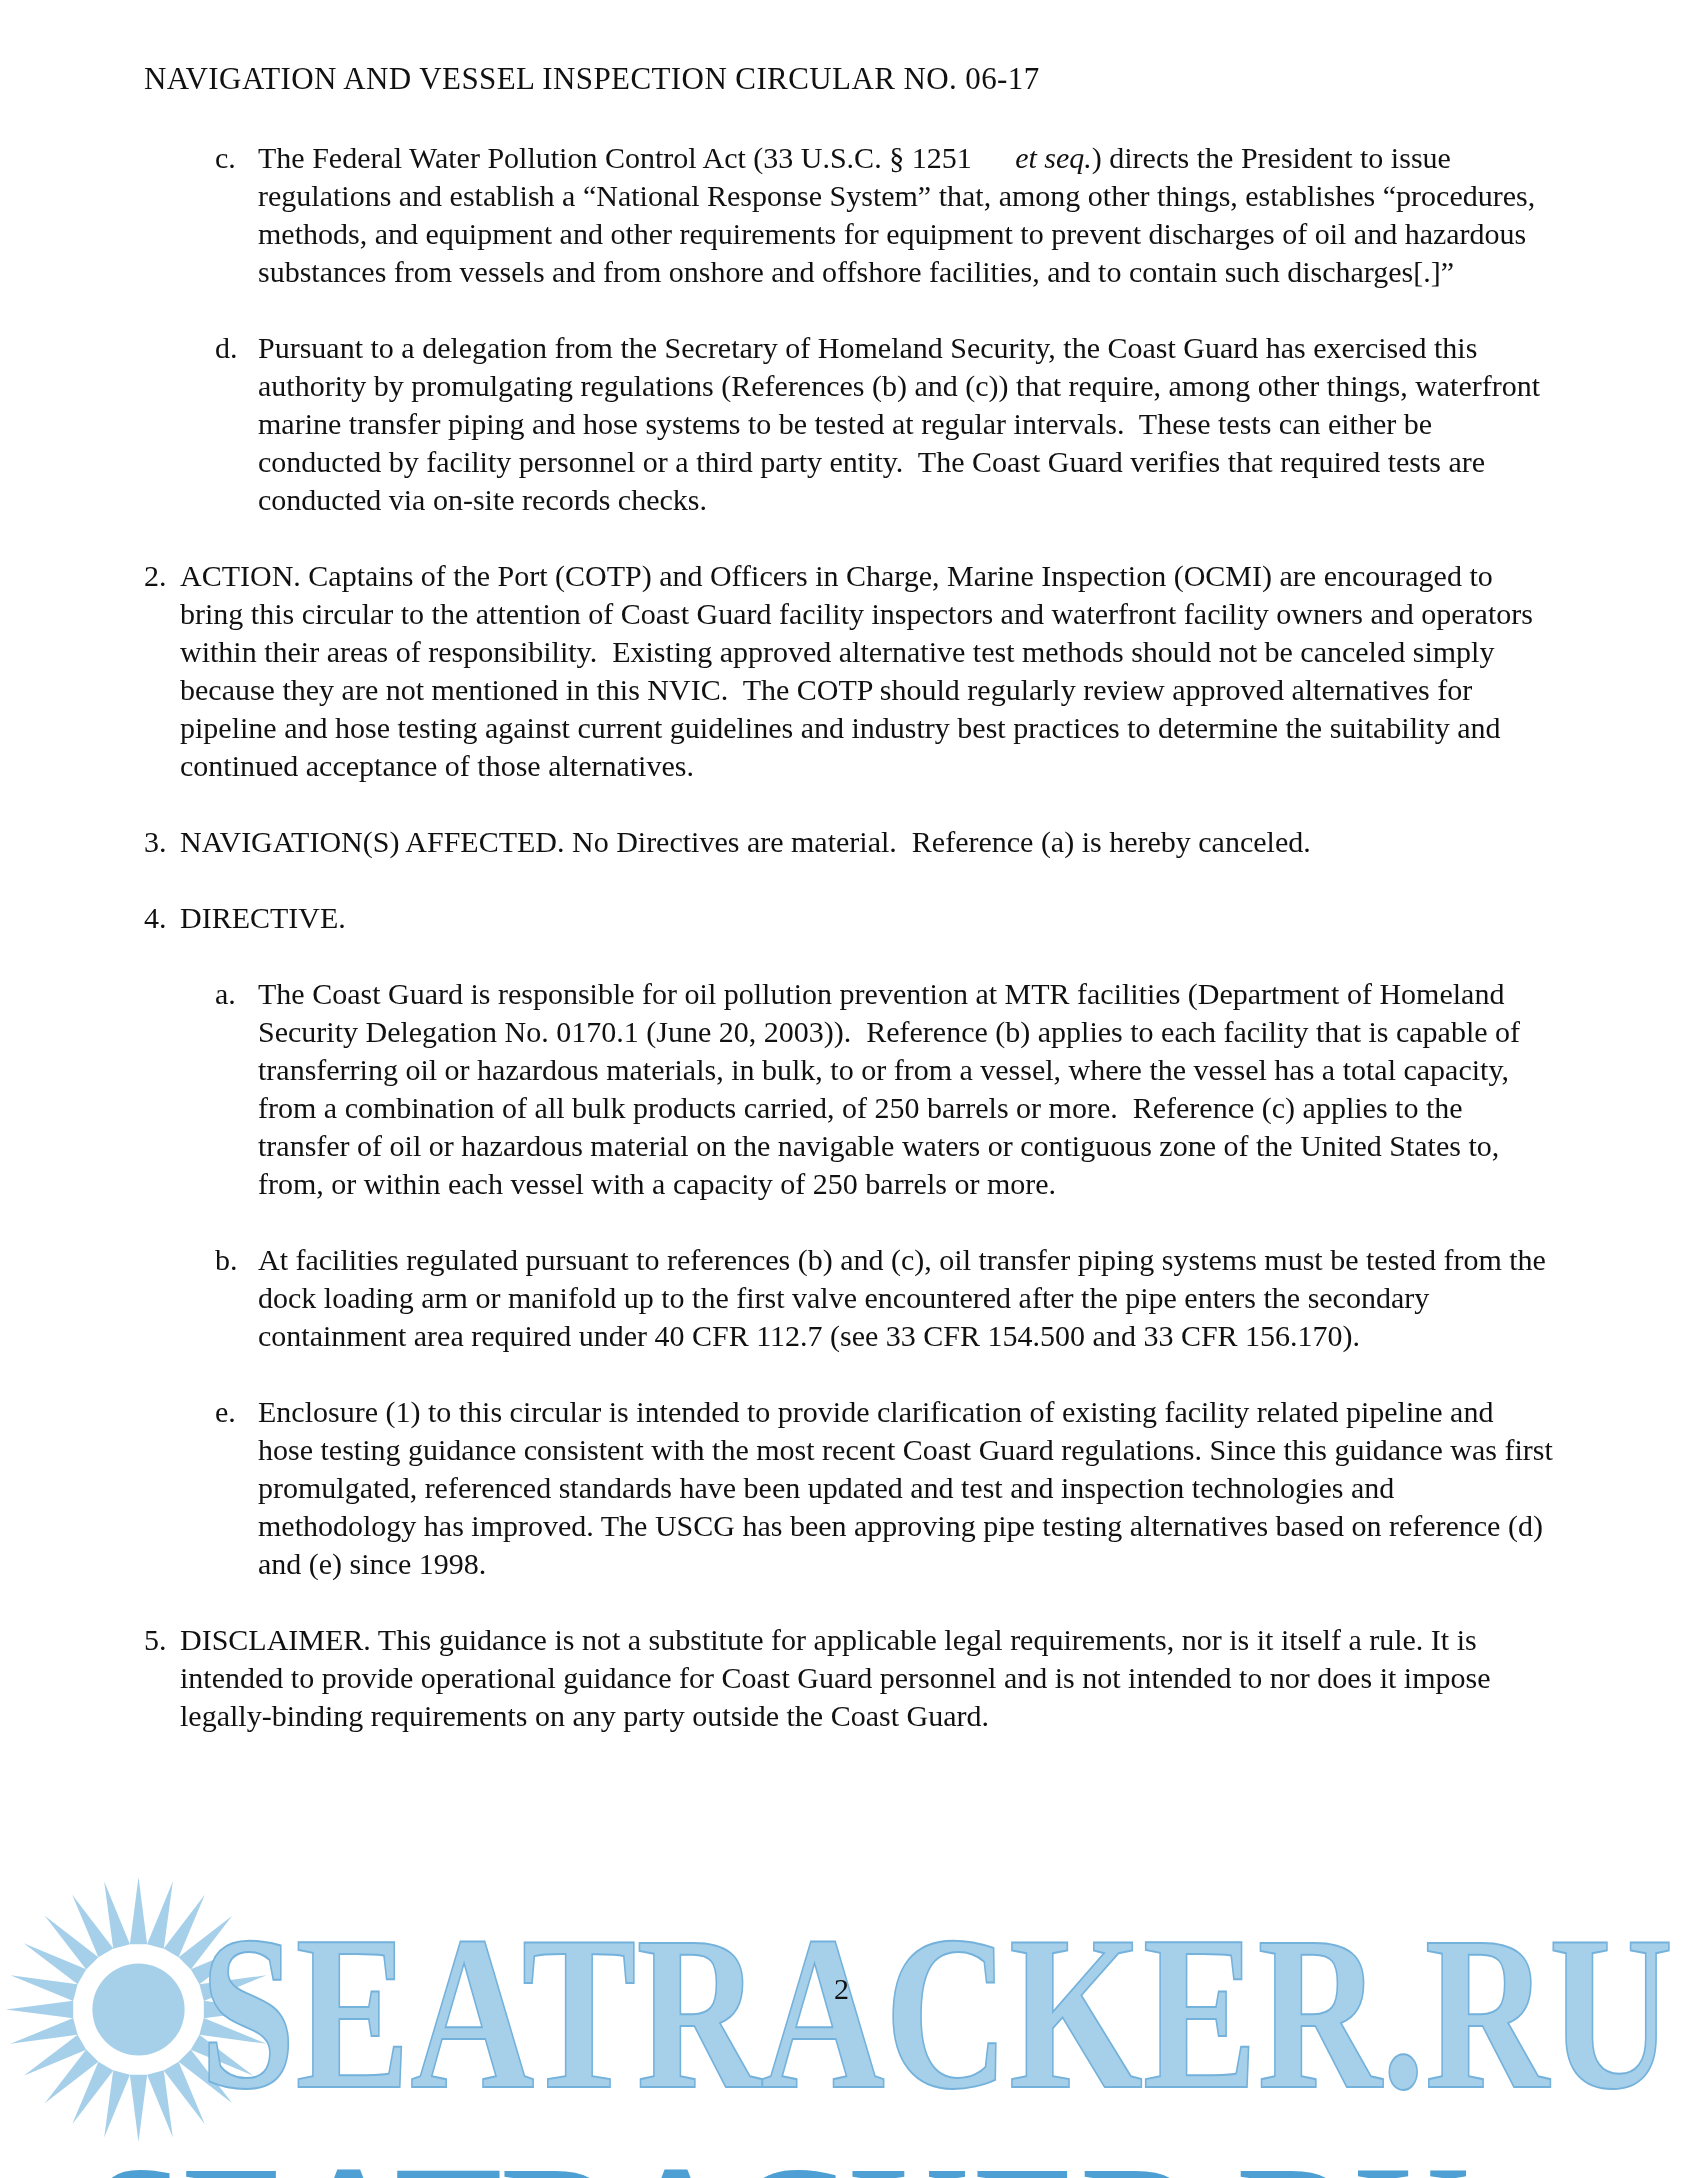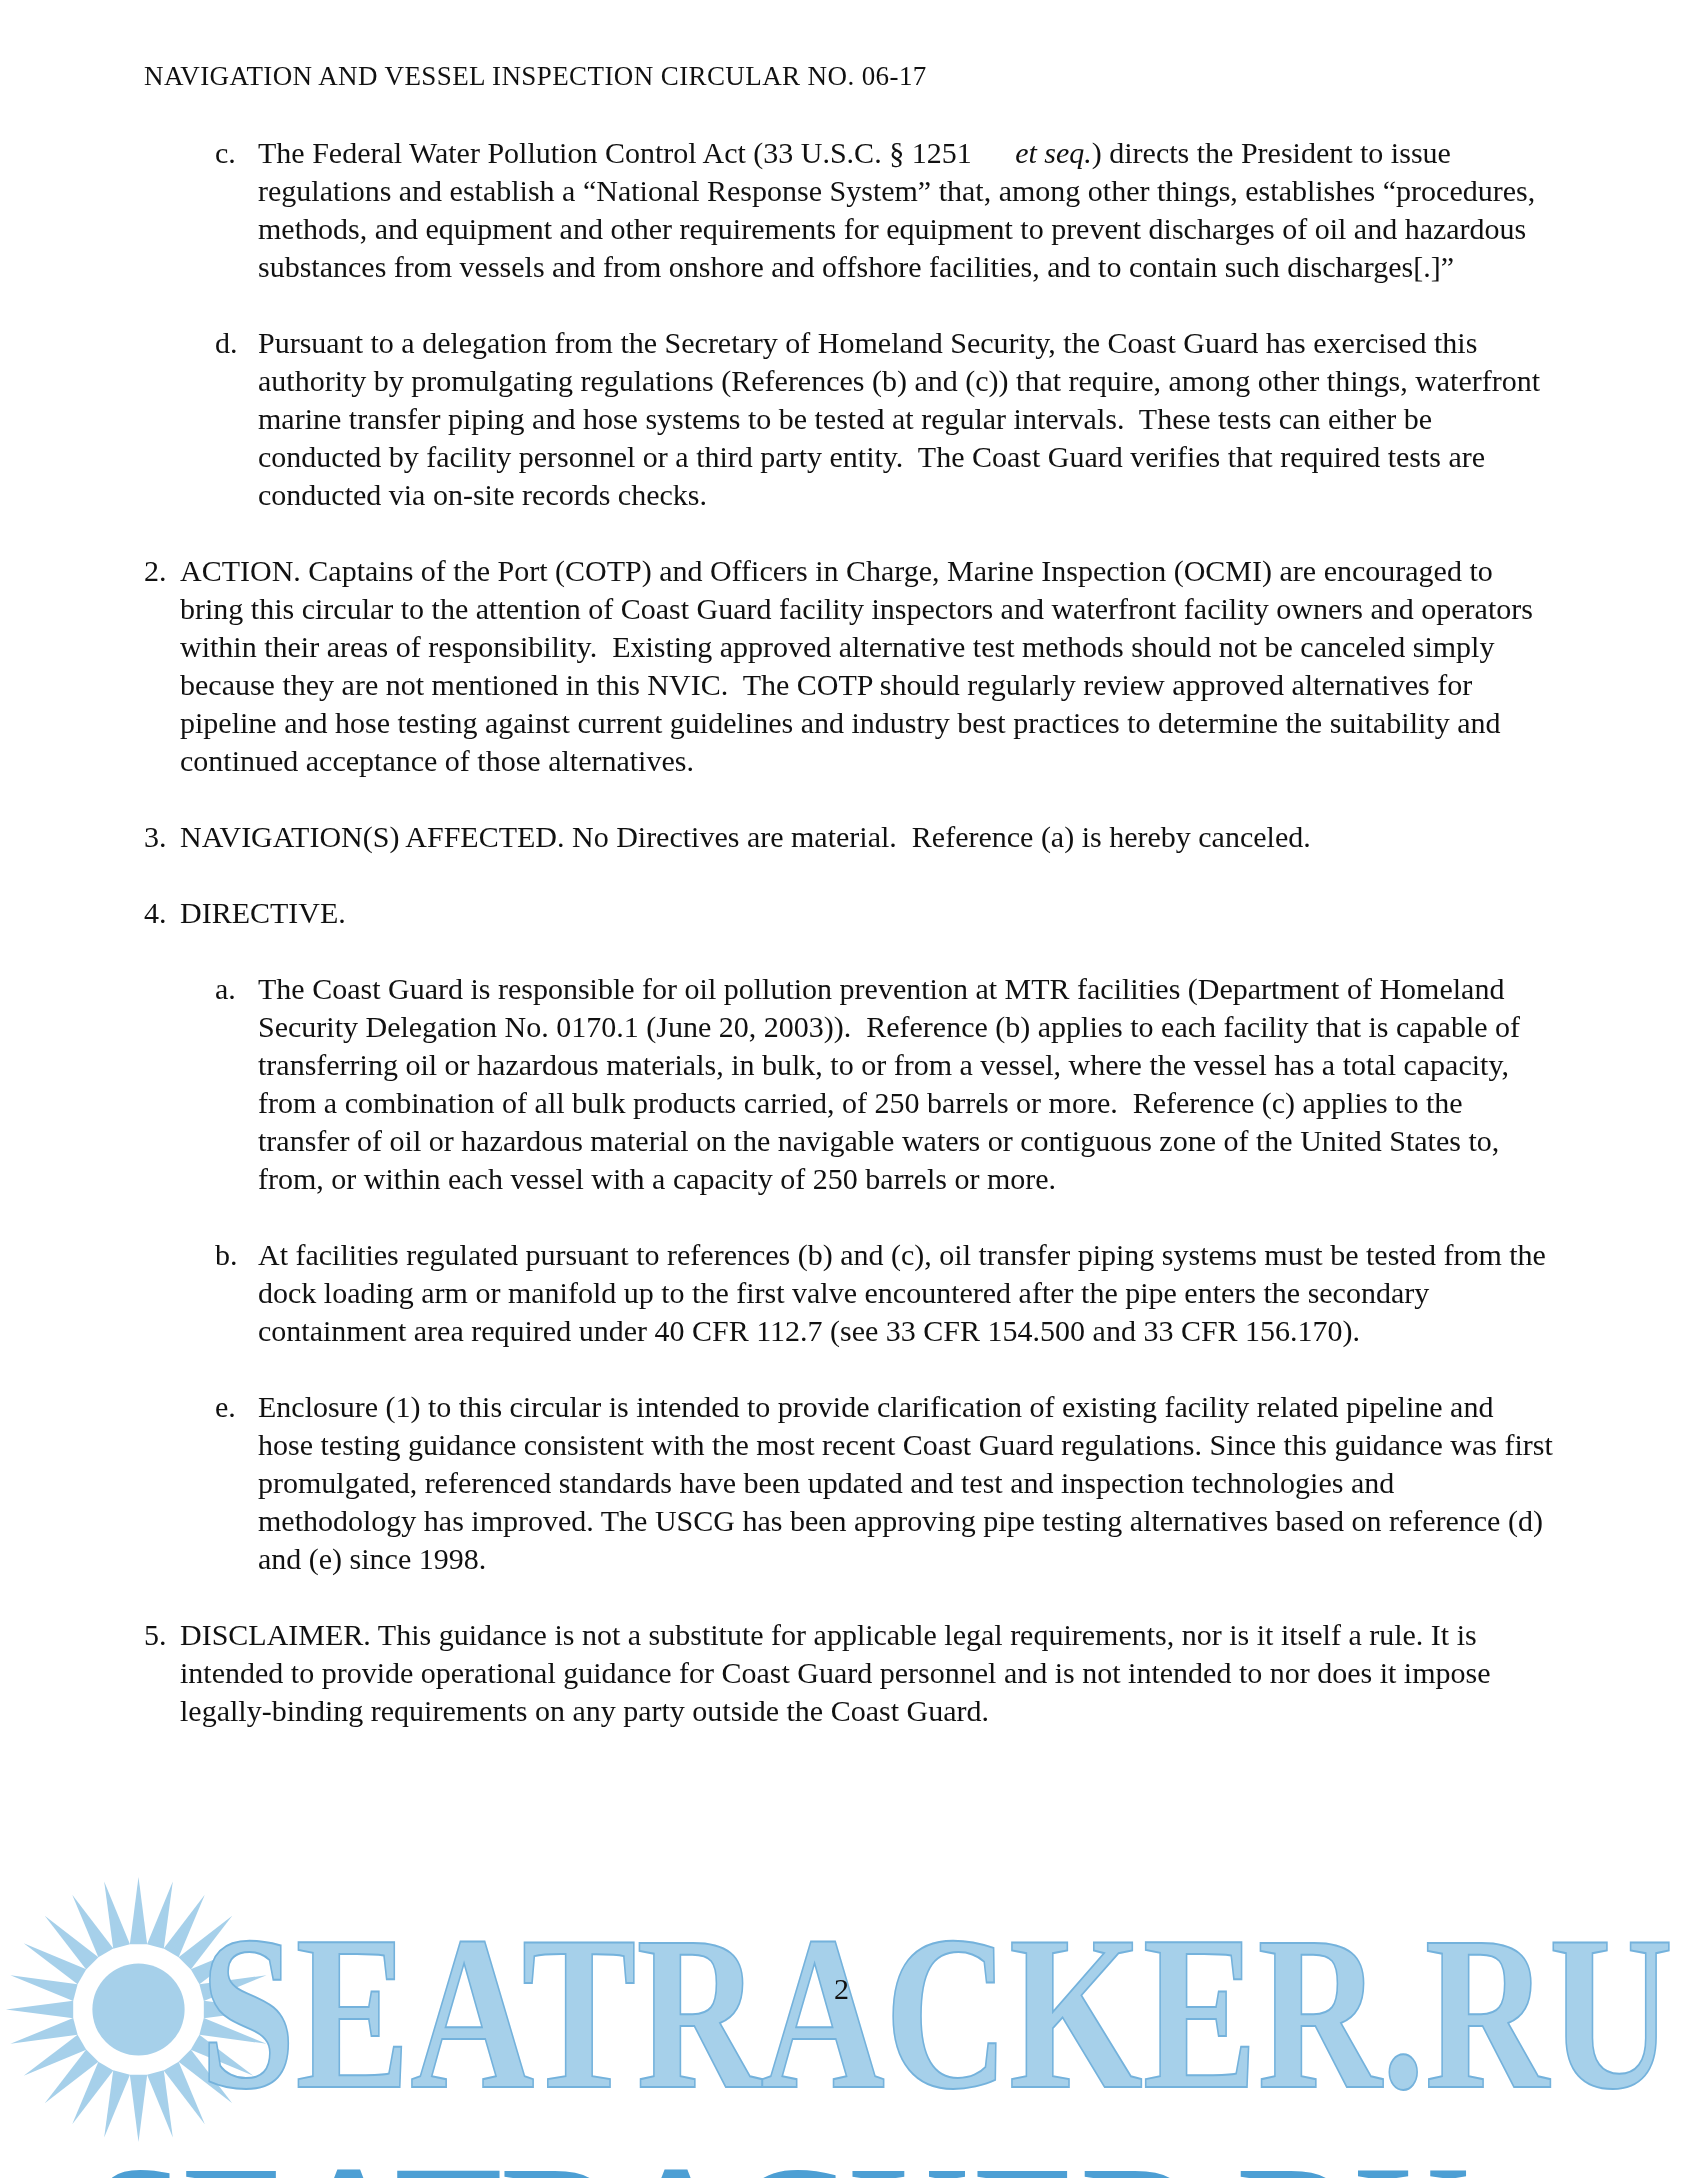--- a/index.html
+++ b/index.html
@@ -13,21 +13,21 @@
     color: #111111;
   }
   .content-wrap {
     position: absolute;
     left: 144px;
     top: 61px;
     width: 1411px;
     z-index: 2;
   }
   .doc-header {
-    font-size: 27px;
+    font-size: 31px;
     letter-spacing: 0.4px;
     margin-bottom: 42px;
     white-space: pre;
   }
   .item {
     position: relative;
     font-size: 30px;
     line-height: 38px;
     margin-bottom: 38px;
     white-space: pre-wrap;

